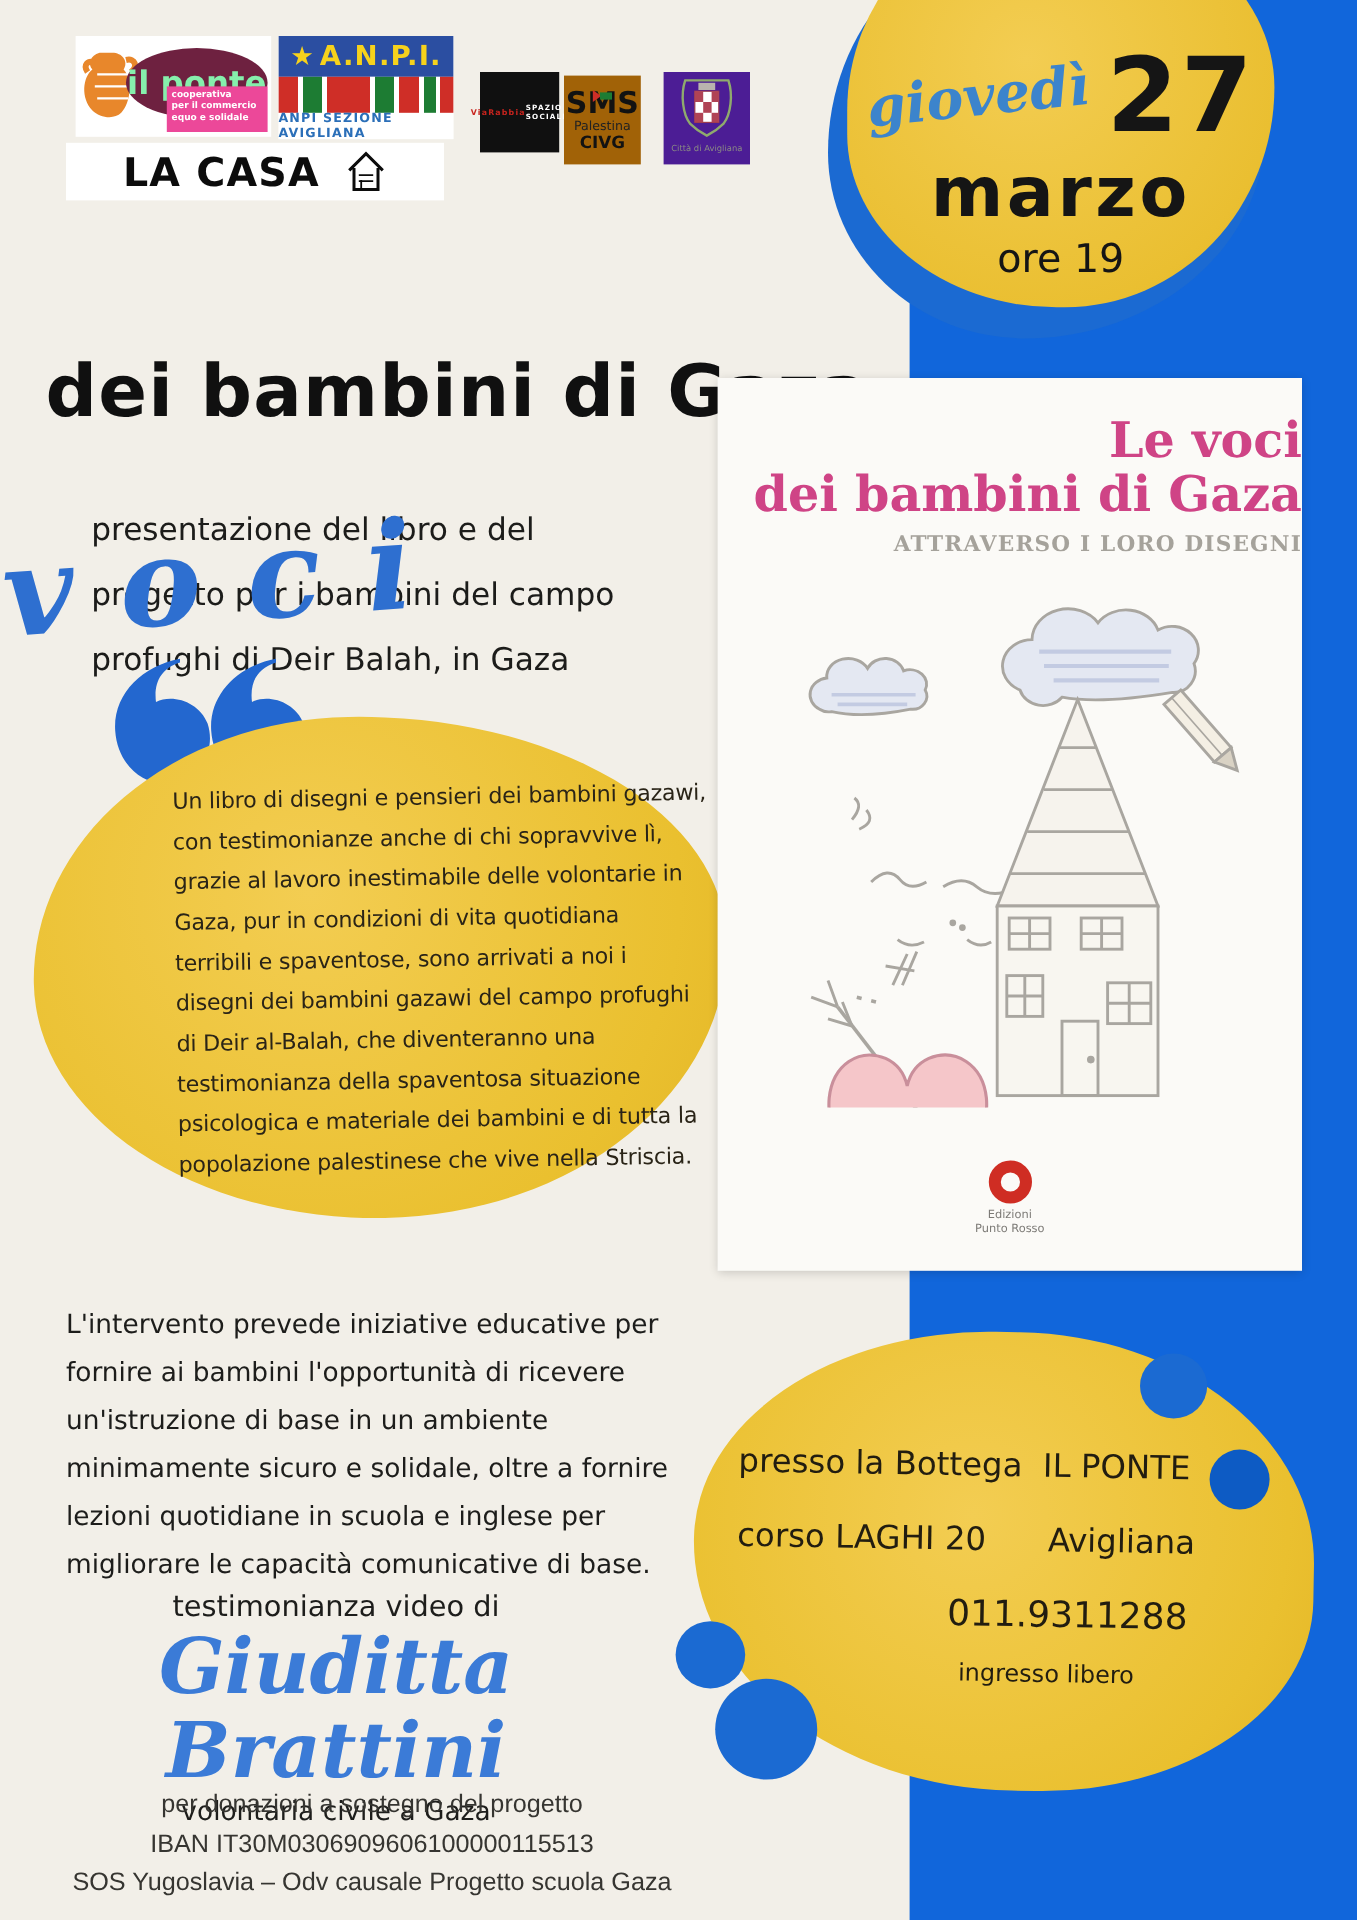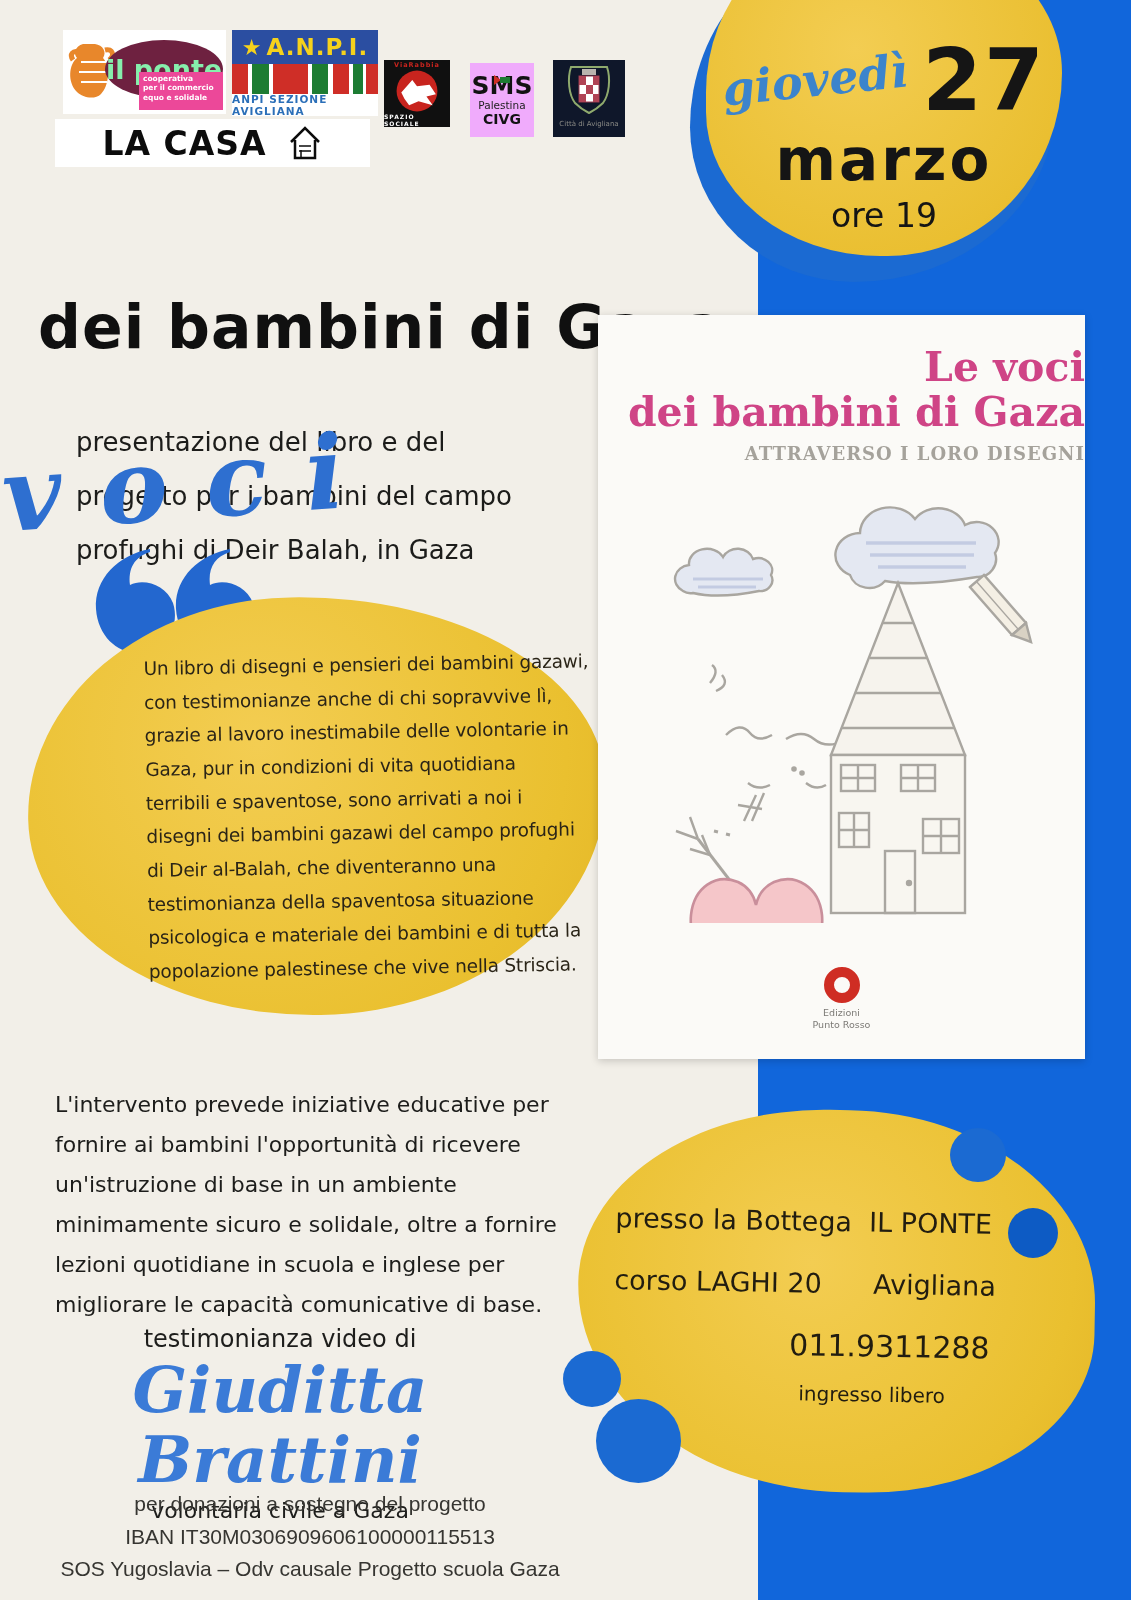--- a/index.html
+++ b/index.html
@@ -48,33 +48,33 @@
   .anpi-ribbon{ height:30px;
     background:linear-gradient(90deg,
       #cf2e27 0 11%, #fff 11% 14%, #1d7c33 14% 25%, #fff 25% 28%,
       #cf2e27 28% 52%, #fff 52% 55%, #1d7c33 55% 66%, #fff 66% 69%,
       #cf2e27 69% 80%, #fff 80% 83%, #1d7c33 83% 90%, #fff 90% 92%, #cf2e27 92% 100%); }
   .anpi-caption{ height:22px; color:#2b6fb8; font-size:10.5px; font-weight:700;
     display:flex; align-items:center; justify-content:center; letter-spacing:1px; }
   #logo-casa{ left:55px; top:119px; width:315px; height:48px; display:flex;
     align-items:center; justify-content:center; gap:20px; font-weight:800;
     font-size:33px; letter-spacing:1px; color:#0c0c0c; }
-  #logo-viarabbia{ left:384px; top:60px; width:66px; height:67px; background:#101010;
-    display:flex; flex-direction:column; align-items:center; justify-content:center; }
+  #logo-viarabbia{ left:400px; top:60px; width:66px; height:67px; background:#101010;
+    display:flex; flex-direction:row; align-items:center; justify-content:center; }
   .vr-top{ color:#c8241e; font-size:6.5px; font-weight:700; letter-spacing:1px; }
   .vr-bottom{ color:#fff; font-size:6px; font-weight:700; letter-spacing:1px; }
-  #logo-sms{ left:470px; top:63px; width:64px; height:74px; background:#f0abfc;
+  #logo-sms{ left:470px; top:63px; width:64px; height:74px; background:#a16207;
     display:flex; flex-direction:column; align-items:center; justify-content:center; }
   .sms-word{ font-size:25px; font-weight:800; color:#121212; line-height:1; position:relative; }
   .sms-flag{ position:absolute; left:22px; top:2px; width:0; height:0;
     border-left:7px solid #cf2e27; border-top:5px solid transparent; border-bottom:5px solid transparent; }
   .sms-green{ position:absolute; left:28px; top:4px; width:10px; height:6px; background:#1d7c33; }
   .sms-l2{ font-size:10.5px; color:#222; margin-top:1px; }
   .sms-l3{ font-size:14px; font-weight:800; color:#121212; }
-  #logo-crest{ left:553px; top:60px; width:72px; height:77px; background:#0f172a;
+  #logo-crest{ left:553px; top:60px; width:72px; height:77px; background:#4c1d95;
     display:flex; flex-direction:column; align-items:center; justify-content:flex-start; padding-top:5px; }
   .crest-caption{ font-size:7px; color:#8a8a85; margin-top:3px; }
 
   
   .main-title{ left:38px; top:292px; font-size:60px; font-weight:600;
     letter-spacing:1px; color:#101010; }
   .intro{ left:76px; top:415px; font-size:26px; line-height:2.08; color:#1c1c1a; }
   .voci{ left:2px; top:422px; font-family:"DejaVu Serif", serif; font-style:italic;
     font-size:102px; color:#2e6fd0; letter-spacing:38px; transform:rotate(-4deg);
     font-weight:600; }

